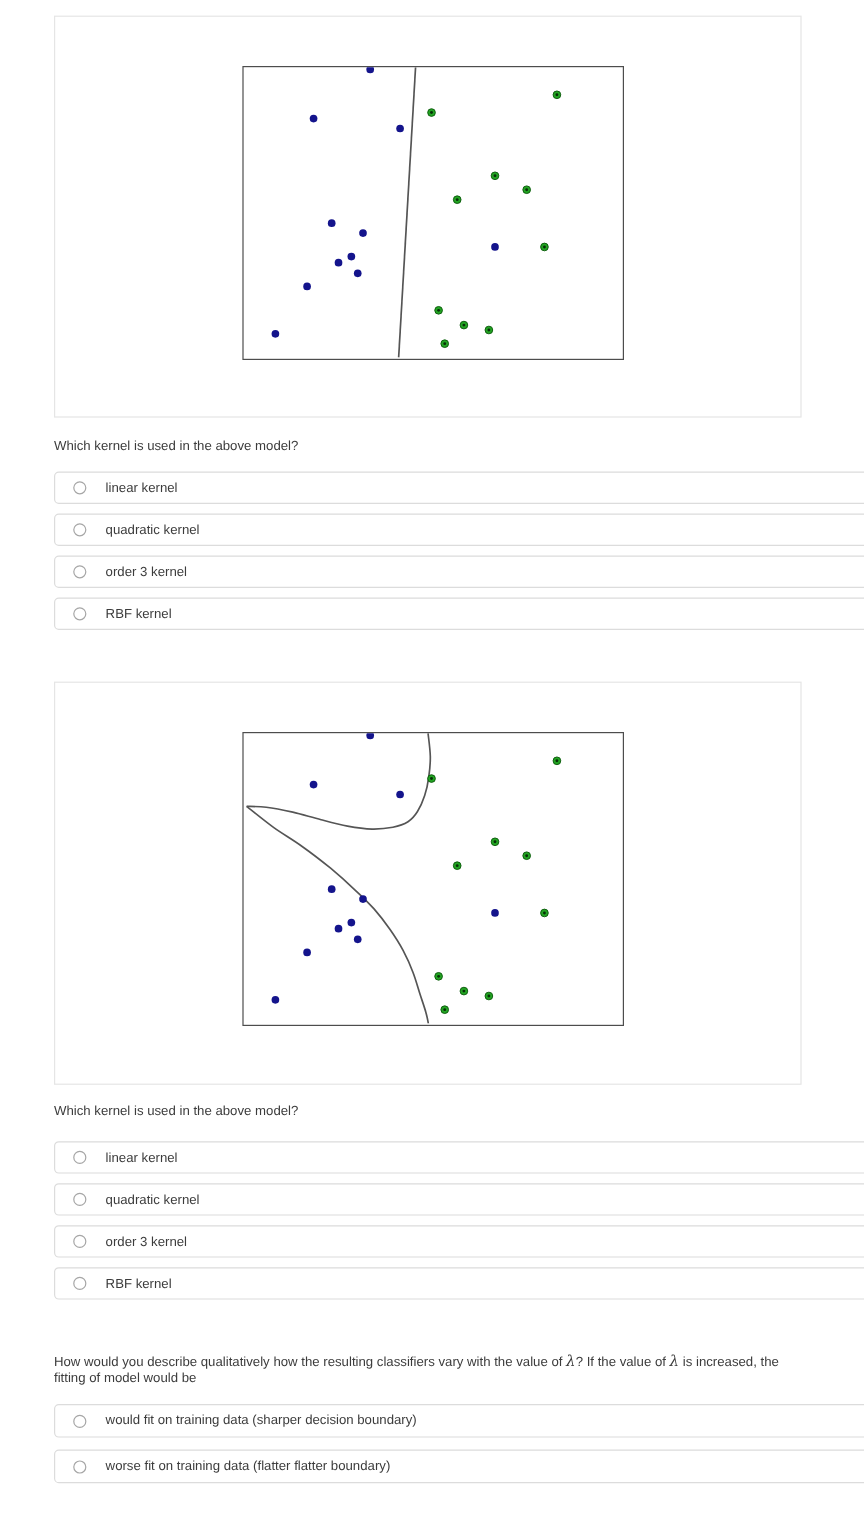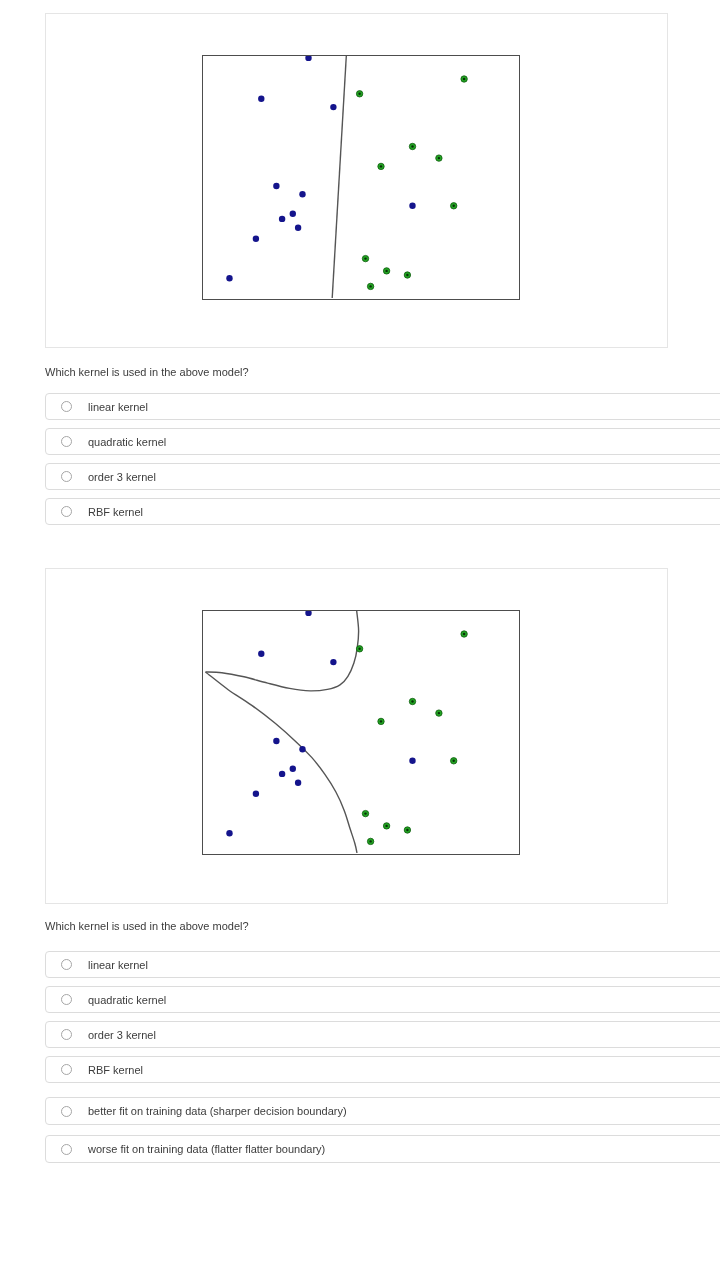--- a/index.html
+++ b/index.html
@@ -146,25 +146,28 @@
     <div class="option">
       <span class="radio"></span>
       <span class="option-label">order 3 kernel</span>
     </div>
     <div class="option">
       <span class="radio"></span>
       <span class="option-label">RBF kernel</span>
     </div>
   </div>
 
+  <div class="question q3">
+    <span>How would you describe qualitatively how the resulting classifiers vary with the value of </span><span class="lambda">λ</span><span>? If the value of </span><span class="lambda">λ</span><span> is increased, the fitting of model would be</span>
+  </div>
 
   <div class="options opts3">
     <div class="option">
       <span class="radio"></span>
-      <span class="option-label">better fit on training data (sharper decision boundary)</span>
+      <span class="option-label">would fit on training data (sharper decision boundary)</span>
     </div>
     <div class="option">
       <span class="radio"></span>
       <span class="option-label">worse fit on training data (flatter flatter boundary)</span>
     </div>
   </div>
 
 </div>
 
 </body></html>

